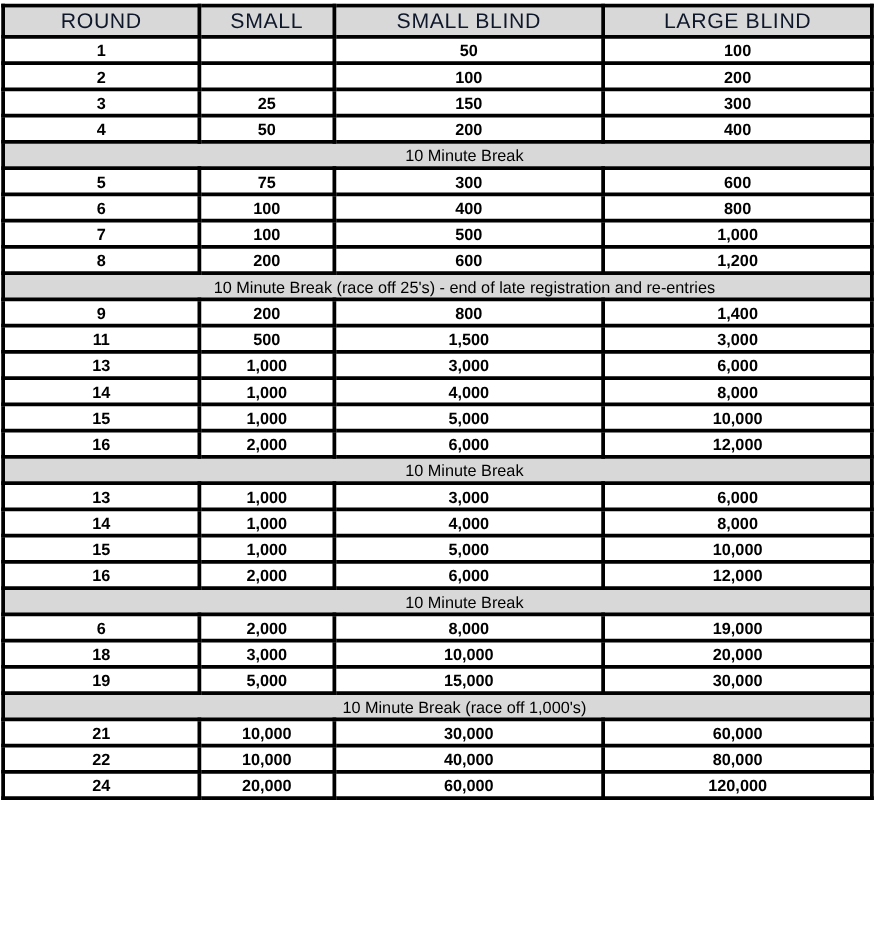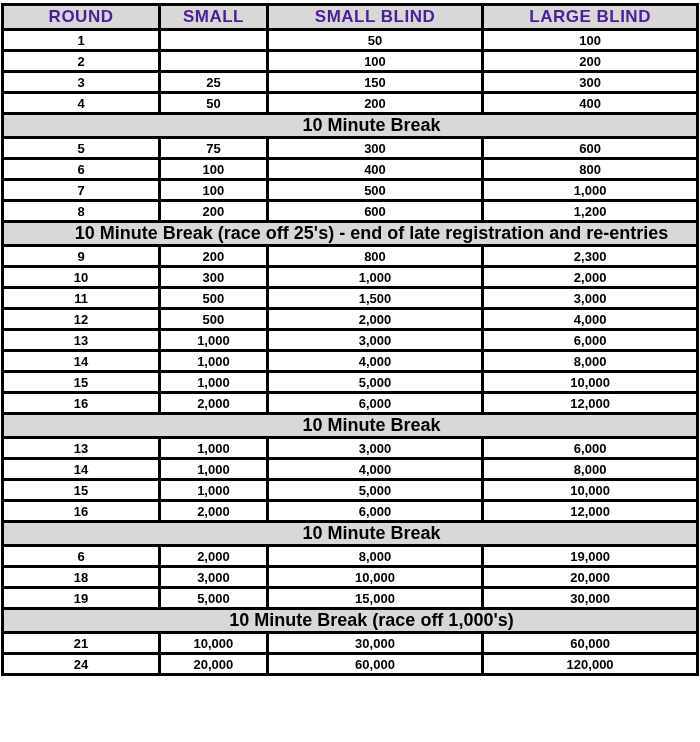--- a/index.html
+++ b/index.html
@@ -25,35 +25,35 @@
     text-align: center;
     vertical-align: middle;
     padding: 0;
     overflow: hidden;
     white-space: nowrap;
   }
   table.blind-table th {
     background: var(--header-bg, #d8d8d8);
     height: 22px;
     font-size: 17px;
-    font-weight: bold;
+    font-weight: normal;
     letter-spacing: 0.5px;
-    color: #4c1d95;
+    color: #0f172a;
   }
   table.blind-table td {
     background: var(--row-bg, #fff);
     height: 18px;
     font-size: 13px;
     font-weight: bold;
     color: #000;
   }
   table.blind-table td.break-cell {
     background: var(--break-bg, #d8d8d8);
-    font-size: 18px;
-    font-weight: bold;
+    font-size: 13px;
+    font-weight: normal;
     padding-left: 43px;
   }
   col.c-round { width: 22.6%; }
   col.c-ante  { width: 15.5%; }
   col.c-small { width: 31.0%; }
   col.c-large { width: 30.9%; }
 </style>
 </head>
 <body>
 
@@ -125,39 +125,27 @@
           <td>600</td>
           <td>1,200</td>
         </tr>
         <tr>
           <td colspan="4" class="break-cell">10 Minute Break (race off 25's) - end of late registration and re-entries</td>
         </tr>
         <tr>
           <td>9</td>
           <td>200</td>
           <td>800</td>
-          <td>2,300</td>
-        </tr>
-        <tr>
-          <td>10</td>
-          <td>300</td>
-          <td>1,000</td>
-          <td>2,000</td>
+          <td>1,400</td>
         </tr>
         <tr>
           <td>11</td>
           <td>500</td>
           <td>1,500</td>
           <td>3,000</td>
-        </tr>
-        <tr>
-          <td>12</td>
-          <td>500</td>
-          <td>2,000</td>
-          <td>4,000</td>
         </tr>
         <tr>
           <td>13</td>
           <td>1,000</td>
           <td>3,000</td>
           <td>6,000</td>
         </tr>
         <tr>
           <td>14</td>
           <td>1,000</td>
@@ -225,20 +213,26 @@
           <td>30,000</td>
         </tr>
         <tr>
           <td colspan="4" class="break-cell">10 Minute Break (race off 1,000's)</td>
         </tr>
         <tr>
           <td>21</td>
           <td>10,000</td>
           <td>30,000</td>
           <td>60,000</td>
+        </tr>
+        <tr>
+          <td>22</td>
+          <td>10,000</td>
+          <td>40,000</td>
+          <td>80,000</td>
         </tr>
         <tr>
           <td>24</td>
           <td>20,000</td>
           <td>60,000</td>
           <td>120,000</td>
         </tr>
       </tbody>
   </table>
 </div>

